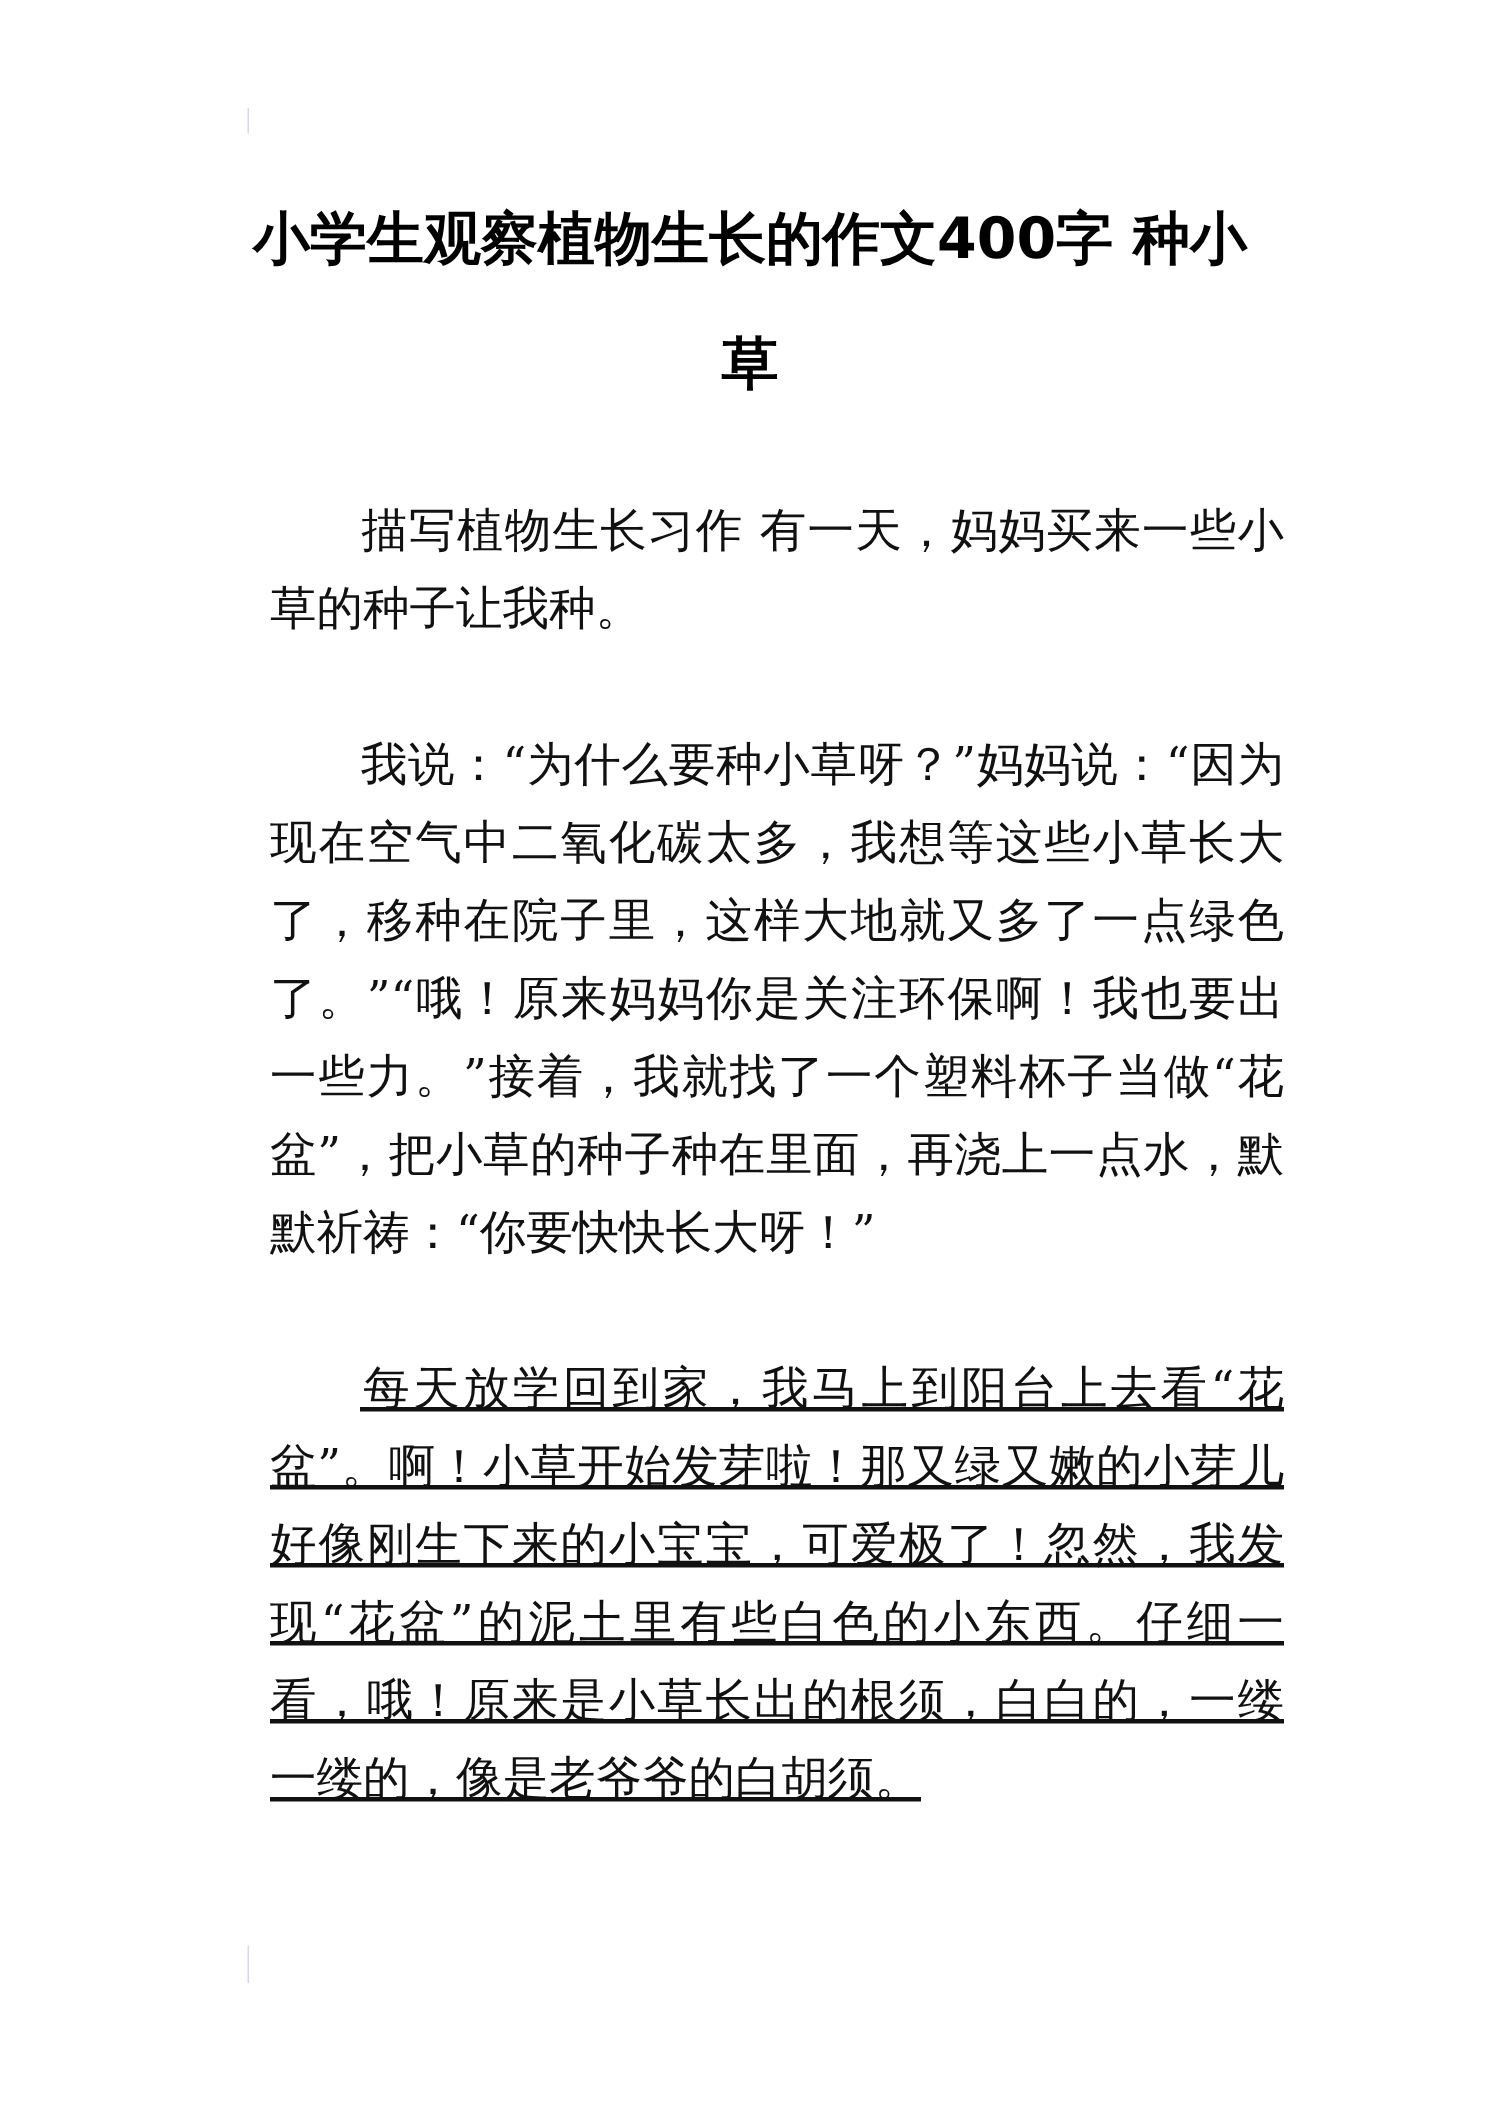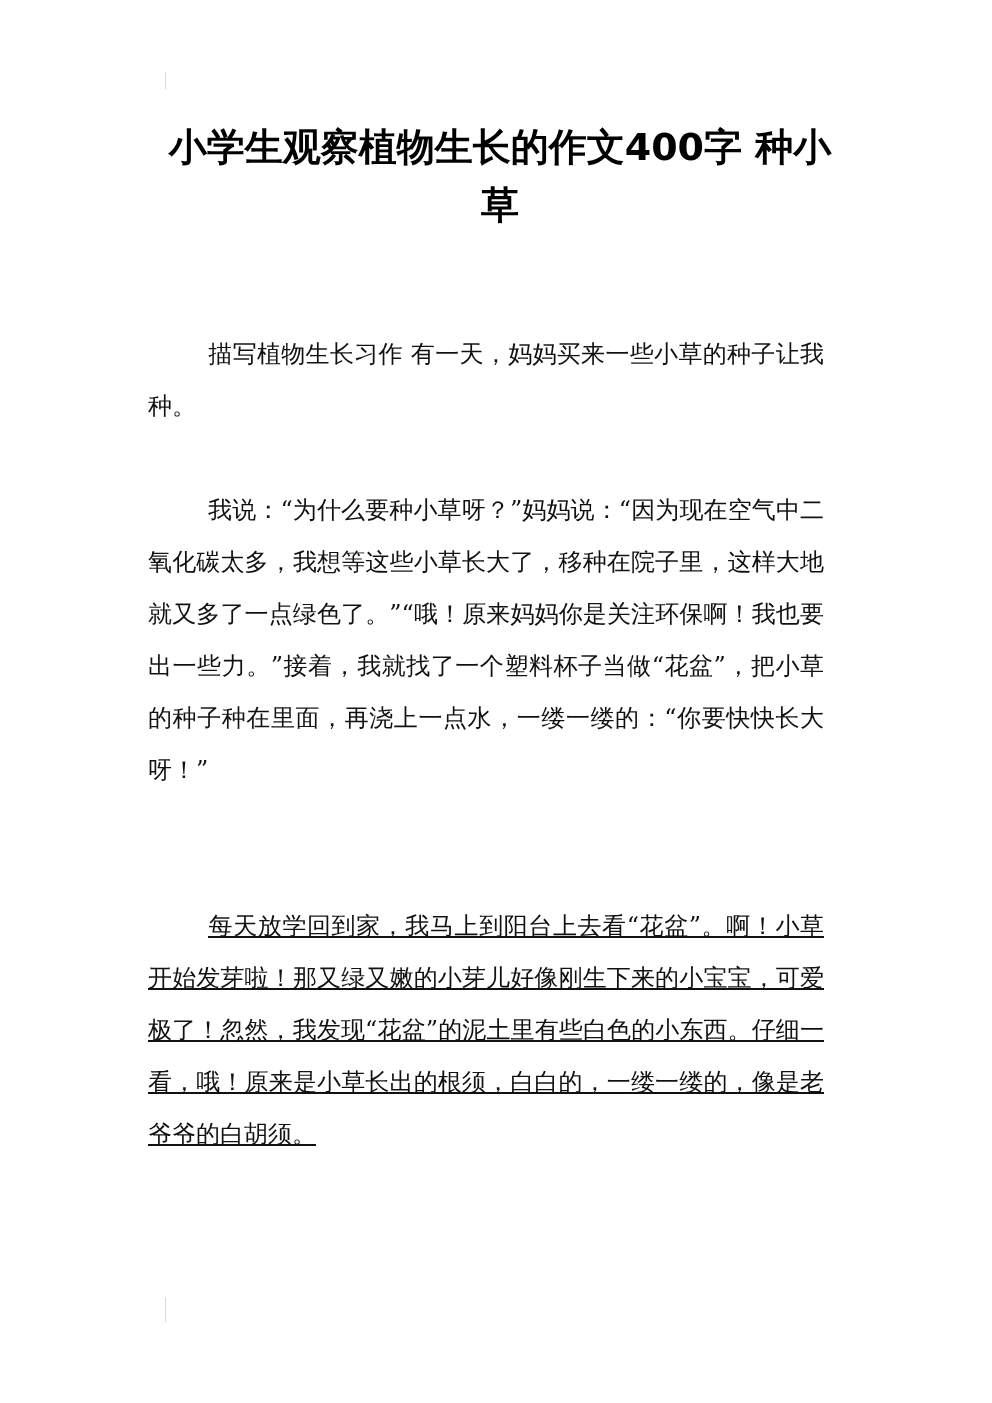--- a/index.html
+++ b/index.html
@@ -3,35 +3,35 @@
 <meta charset="utf-8">
 <style>
   html, body { margin: 0; padding: 0; background: #ffffff; }
   body { width: 992px; height: 1403px; position: relative; overflow: hidden;
          font-family: "DejaVu Serif", "Liberation Serif", serif; color: #111; }
   .corner-mark { position: absolute; left: 165px; width: 1px; background: #d9d6e6; }
   .corner-top { top: 72px; height: 17px; }
   .corner-bottom { top: 1297px; height: 25px; }
   .title { position: absolute; left: 160px; width: 680px; top: 118px;
            text-align: center; font-family: "DejaVu Sans", "Liberation Sans", sans-serif;
-           font-weight: bold; font-size: 38px; line-height: 58px; color: #000;
+           font-weight: bold; font-size: 38px; line-height: 83px; color: #000;
            letter-spacing: 0px; }
-  .para { position: absolute; left: 148px; width: 676px; font-size: 24px;
+  .para { position: absolute; left: 180px; width: 676px; font-size: 31px;
           line-height: 52px; color: #111; text-align: justify; margin: 0; }
   .para .indent { display: inline-block; width: 60px; }
   .p1 { top: 328px; }
   .p2 { top: 484px; }
   .p3 { top: 900px; text-decoration: underline; }
 </style>
 </head>
 <body>
 
 <div class="corner-mark corner-top"></div>
 
 <h1 class="title" style="margin:0;">小学生观察植物生长的作文400字 种小草</h1>
 
 <p class="para p1"><span class="indent"></span><span>描写植物生长习作 有一天，妈妈买来一些小草的种子让我种。</span></p>
 
-<p class="para p2"><span class="indent"></span><span>我说：“为什么要种小草呀？”妈妈说：“因为现在空气中二氧化碳太多，我想等这些小草长大了，移种在院子里，这样大地就又多了一点绿色了。”“哦！原来妈妈你是关注环保啊！我也要出一些力。”接着，我就找了一个塑料杯子当做“花盆”，把小草的种子种在里面，再浇上一点水，一缕一缕的：“你要快快长大呀！”</span></p>
+<p class="para p2"><span class="indent"></span><span>我说：“为什么要种小草呀？”妈妈说：“因为现在空气中二氧化碳太多，我想等这些小草长大了，移种在院子里，这样大地就又多了一点绿色了。”“哦！原来妈妈你是关注环保啊！我也要出一些力。”接着，我就找了一个塑料杯子当做“花盆”，把小草的种子种在里面，再浇上一点水，默默祈祷：“你要快快长大呀！”</span></p>
 
 <p class="para p3"><span class="indent"></span><span>每天放学回到家，我马上到阳台上去看“花盆”。啊！小草开始发芽啦！那又绿又嫩的小芽儿好像刚生下来的小宝宝，可爱极了！忽然，我发现“花盆”的泥土里有些白色的小东西。仔细一看，哦！原来是小草长出的根须，白白的，一缕一缕的，像是老爷爷的白胡须。</span></p>
 
 <div class="corner-mark corner-bottom"></div>
 
 </body></html>

